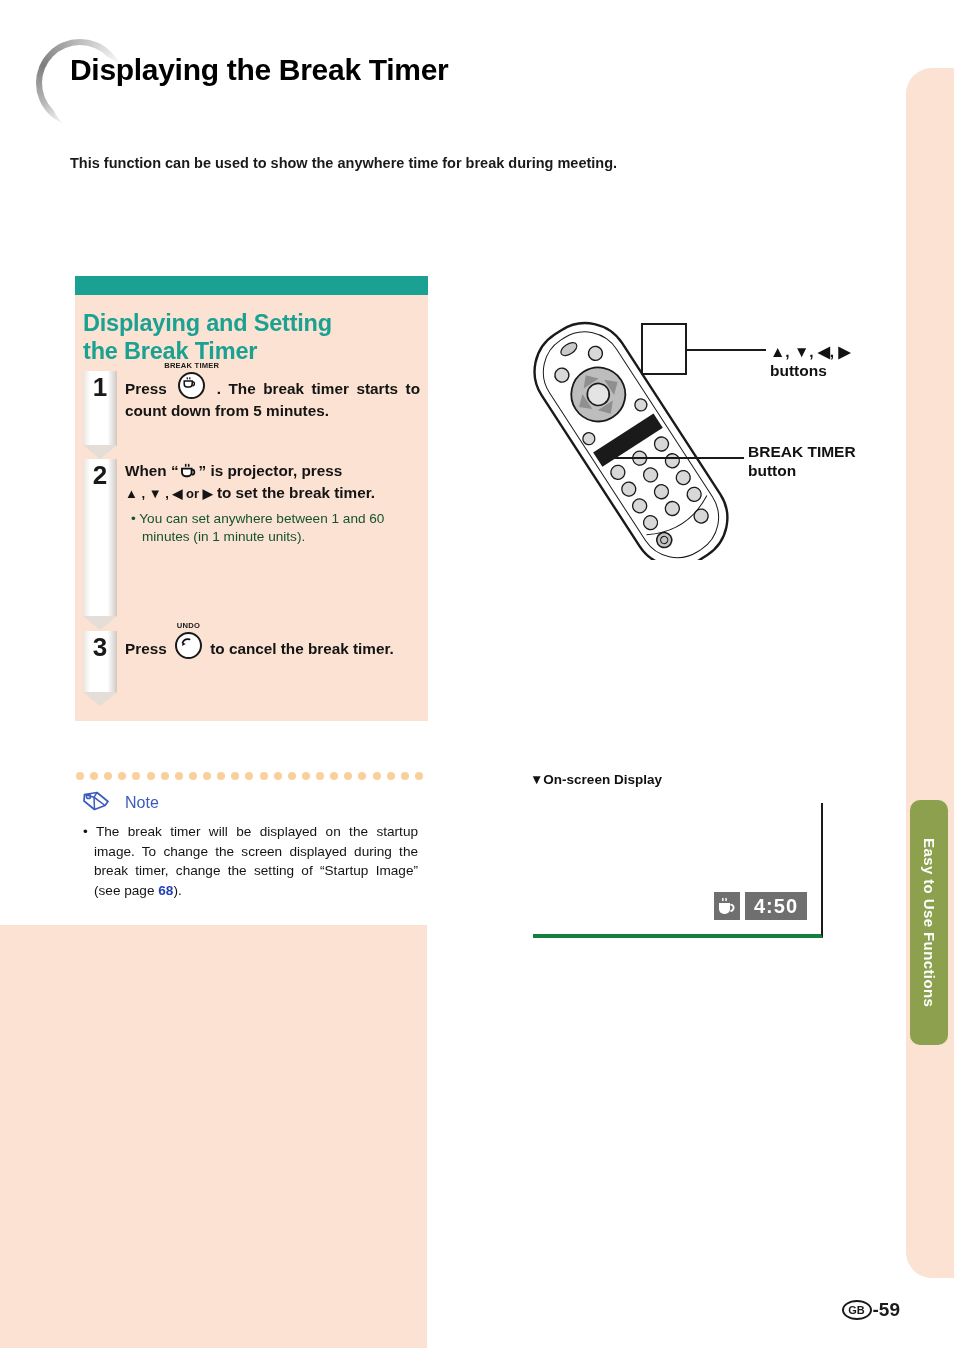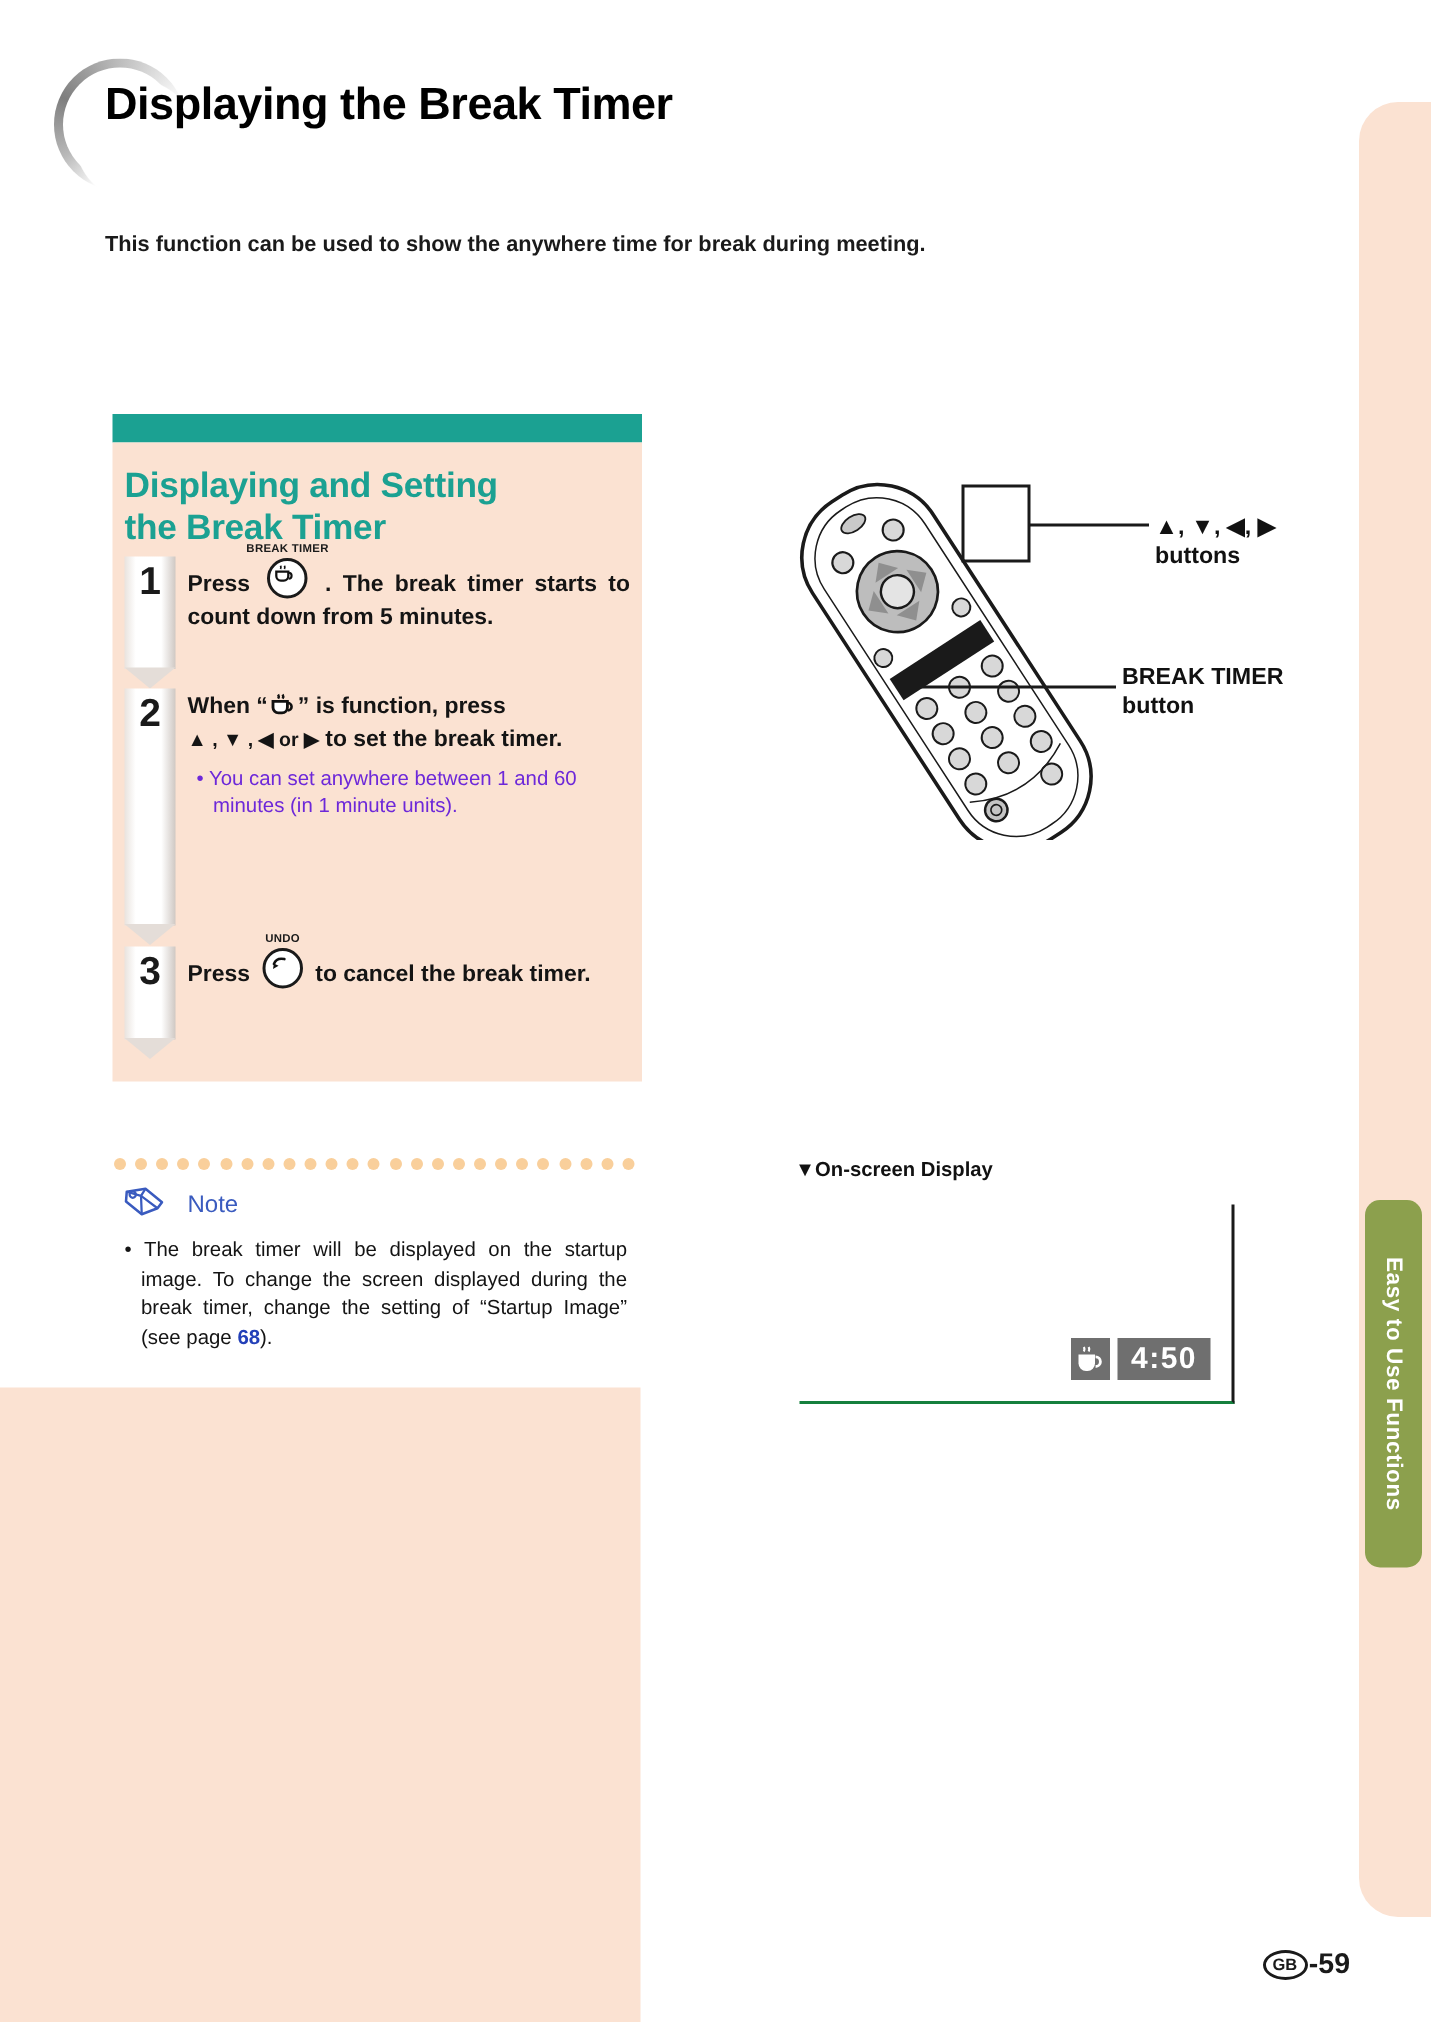--- a/index.html
+++ b/index.html
@@ -140,21 +140,21 @@
     font-weight: bold;
     line-height: 1.42;
     color: #141414;
     text-align: justify;
     padding-top: 1px;
   }
   .step-sub {
     font-size: 13.6px;
     font-weight: normal;
     line-height: 1.36;
-    color: #6d28d9;
+    color: #14532d;
     margin-top: 6px;
     padding-left: 6px;
   }
   .step-sub .bl {
     display: block;
     padding-left: 11px;
     text-indent: -11px;
     margin-bottom: 1px;
   }
 
@@ -278,21 +278,21 @@
     white-space: nowrap;
   }
   .osd-frame {
     position: absolute;
     left: 533px;
     top: 803px;
     width: 288px;
     height: 131px;
     background: #ffffff;
     border-right: 2px solid #1a1a1a;
-    border-bottom: 2px solid #15803d;
+    border-bottom: 4px solid #15803d;
   }
   .osd-badge {
     position: absolute;
     right: 14px;
     bottom: 14px;
     display: flex;
     align-items: stretch;
     gap: 5px;
     height: 28px;
   }
@@ -409,21 +409,21 @@
         <span class="tip"></span>
       </div>
       <div class="step-text">
         <span>When “</span><span class="cup-inline">
           <svg width="20" height="17" viewBox="0 0 20 17">
             <path d="M3.0 6.6 h9.6 v4.0 a3.6 3.6 0 0 1 -3.6 3.6 h-2.4 a3.6 3.6 0 0 1 -3.6 -3.6 z" fill="#fff" stroke="#111" stroke-width="1.9"></path>
             <path d="M12.9 7.7 a2.4 2.4 0 0 1 0 5.0" fill="none" stroke="#111" stroke-width="1.7"></path>
             <path d="M6.4 4.8 q0.9 -1.4 0 -2.8" fill="none" stroke="#111" stroke-width="1.6"></path>
             <path d="M9.4 4.8 q0.9 -1.4 0 -2.8" fill="none" stroke="#111" stroke-width="1.6"></path>
           </svg>
-        </span><span>” is function, press</span>
+        </span><span>” is projector, press</span>
         <br>
         <span class="arrow-g">▲ , ▼ , ◀ or ▶</span>
         <span>to set the break timer.</span>
       </div>
       <div class="step-sub">
         <span class="bl">• <span>You can set anywhere between 1 and 60 minutes (in 1 minute units).</span></span>
       </div>
     </div>
 
     <div class="step" style="height:82px;">

